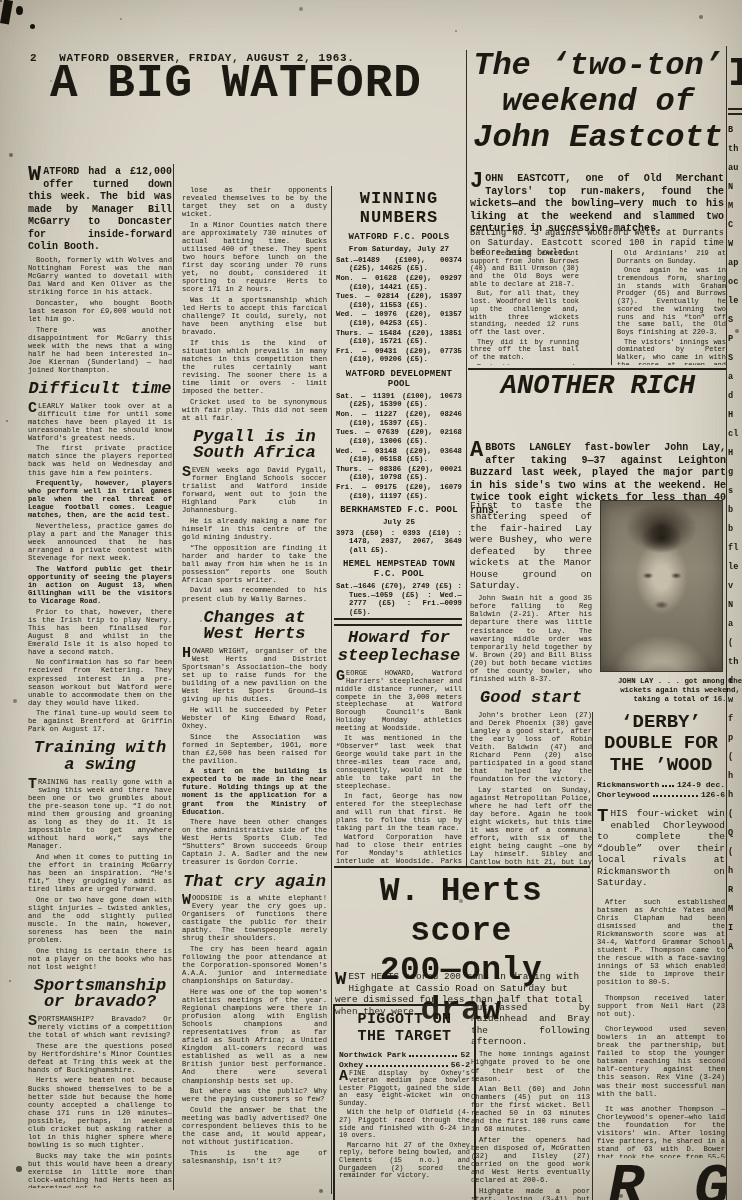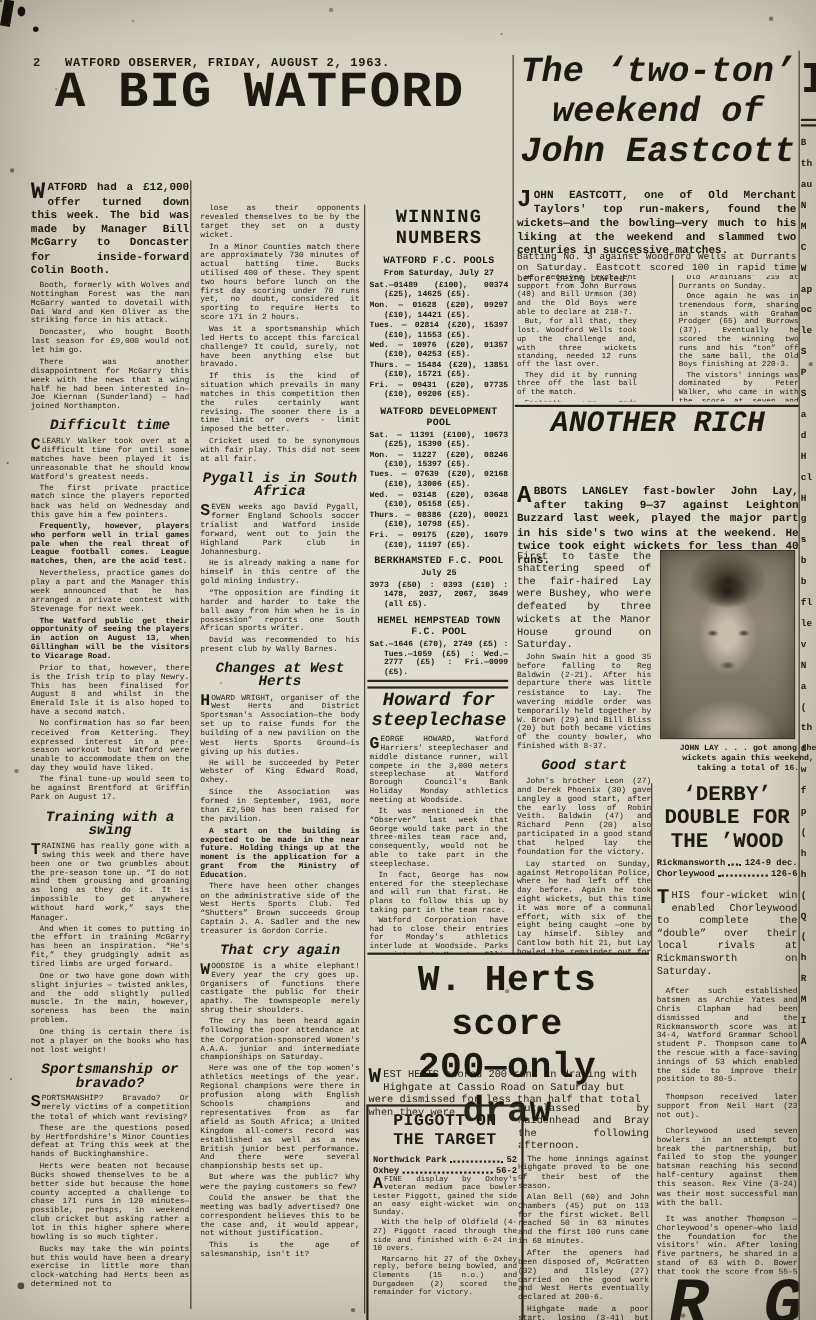--- a/index.html
+++ b/index.html
@@ -18,21 +18,21 @@
   .col p { margin:0 0 2.5px; }
   p.p  { text-indent:8px; }
   p.pb { text-indent:8px; font-weight:bold; }
   p.dc {}
   p.dc::first-letter { font-size:15px; float:left; line-height:11px; font-weight:bold; margin:1px 1px 0 0; }
   p.lead { font-weight:bold; font-size:10px; line-height:1.25; text-align:justify; }
   p.lead::first-letter { font-size:22px; float:left; line-height:16px; margin:1px 2px 0 0; }
   p.pl { font-size:9.4px; line-height:1.22; }
   p.pldc { font-size:9.4px; line-height:1.22; }
   p.pldc::first-letter { font-size:19px; float:left; line-height:14px; font-weight:bold; margin:1px 2px 0 0; }
-  h3.h { font-style:italic; font-weight:bold; font-size:13px; line-height:.98; text-align:center; margin:7px 0 4px; }
+  h3.h { font-style:italic; font-weight:bold; font-size:17px; line-height:.98; text-align:center; margin:7px 0 4px; }
   h4.ph { font-size:9px; font-weight:bold; text-align:center; margin:6px 0 2px; letter-spacing:.2px; line-height:1.1; }
   p.ps { font-weight:bold; text-align:center; margin:0 0 2px; font-size:7.6px; }
   p.pool { font-weight:bold; padding-left:13px; text-indent:-13px; margin:0 0 1px; font-size:7.3px; line-height:1.18; }
   .score { display:flex; align-items:flex-end; font-weight:bold; font-size:8px; margin:1px 0; }
   .score .dots { flex:1; border-bottom:2px dotted #231f17; margin:0 3px 2px; height:1px; }
   
   .vr { position:absolute; width:1px; background:#332e24; }
   .hr { position:absolute; height:2px; background:#26221a; }
   .dr { position:absolute; height:4px; border-top:2px solid #26221a; border-bottom:2px solid #26221a; }
   

